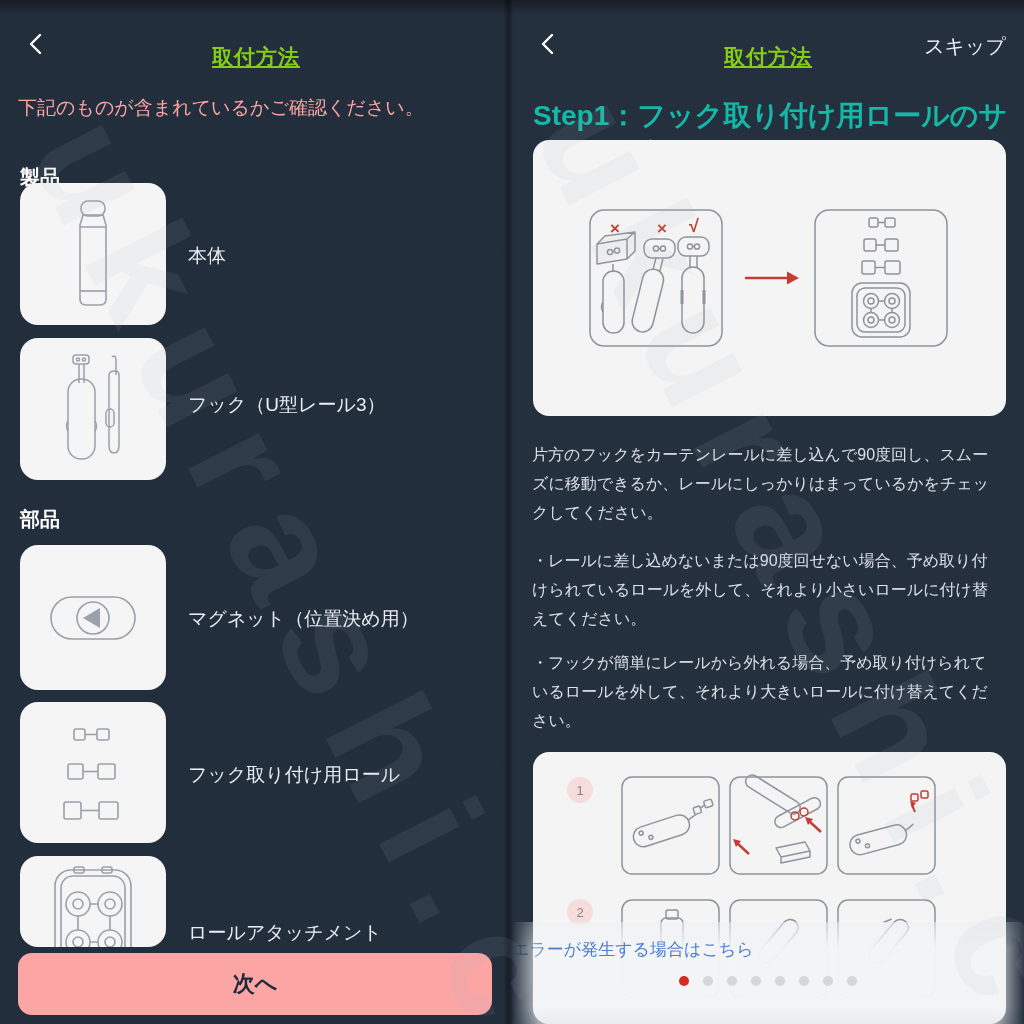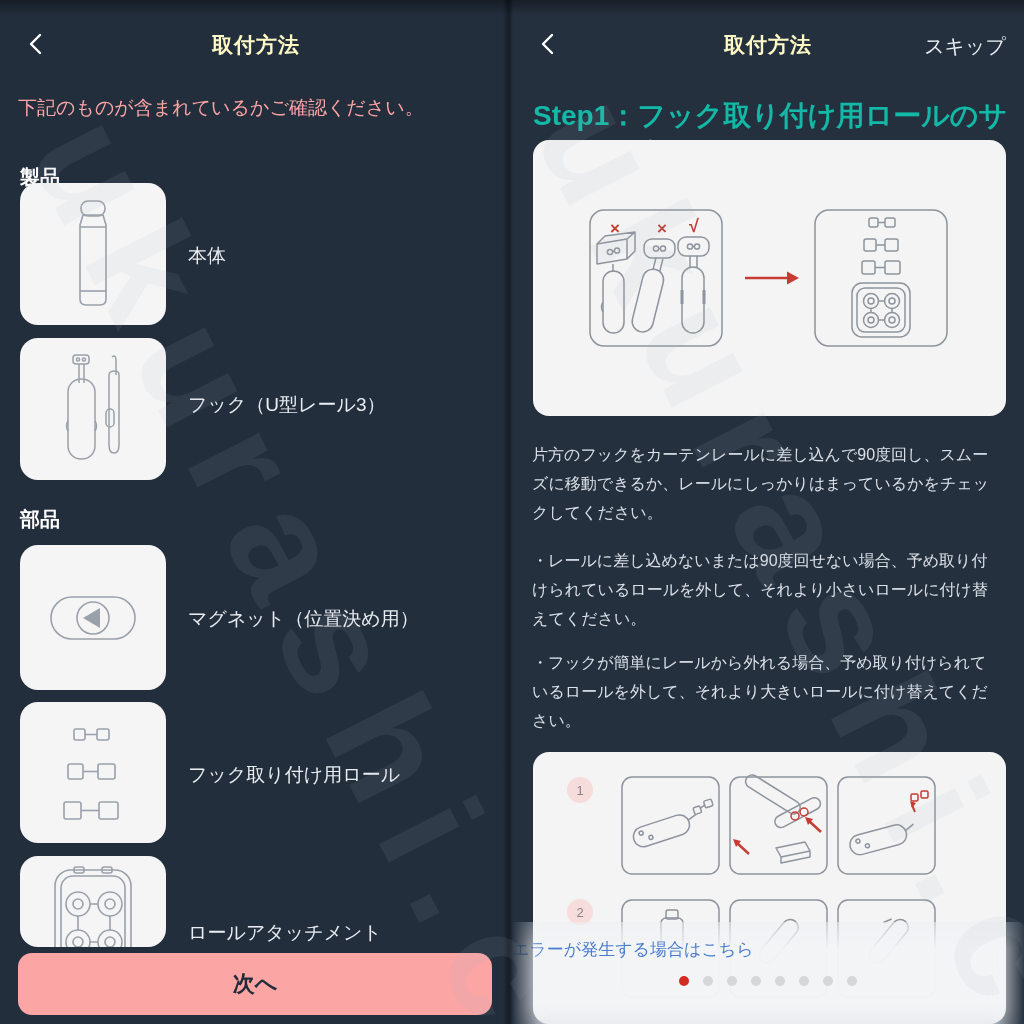--- a/index.html
+++ b/index.html
@@ -12,22 +12,22 @@
   }
   .screen{position:absolute;top:0;height:1024px;width:512px;}
   #screen-left{left:0;background:#232e3d;}
   #screen-right{left:512px;background:#25303f;}
   .seam{position:absolute;top:0;left:503px;width:10px;height:1024px;
     background:linear-gradient(to right, rgba(15,21,30,0), rgba(13,19,28,.55) 45%, rgba(13,19,28,.55) 65%, rgba(15,21,30,0));z-index:5;}
   .vignette-top{position:absolute;top:0;left:0;width:1024px;height:16px;
     background:linear-gradient(to bottom, rgba(0,0,0,.38), rgba(0,0,0,0));z-index:6;}
 
   
-  .hdr-title{position:absolute;top:31px;width:512px;text-align:center;
-    font-size:21px;font-weight:bold;color:#fef9c3;letter-spacing:1px;}
+  .hdr-title{position:absolute;top:43px;width:512px;text-align:center;
+    font-size:21px;font-weight:bold;color:#84cc16;letter-spacing:1px;text-decoration:underline;}
   .back-btn{position:absolute;top:31px;left:24px;width:26px;height:26px;cursor:pointer;}
   .skip-btn{position:absolute;top:33px;right:18px;font-size:20px;color:#e9eef4;cursor:pointer;margin-left:40px;}
 
   .intro{position:absolute;left:18px;top:95px;width:478px;font-size:19px;color:#fca5a5;}
   .sec-h{position:absolute;left:20px;font-size:20px;font-weight:bold;color:#fff;}
 
   .card{position:absolute;left:20px;width:146px;background:#f5f5f6;border-radius:18px;
     overflow:hidden;display:flex;align-items:center;justify-content:center;}
   .item-label{position:absolute;left:188px;font-size:19px;color:#e9edf2;}
 

